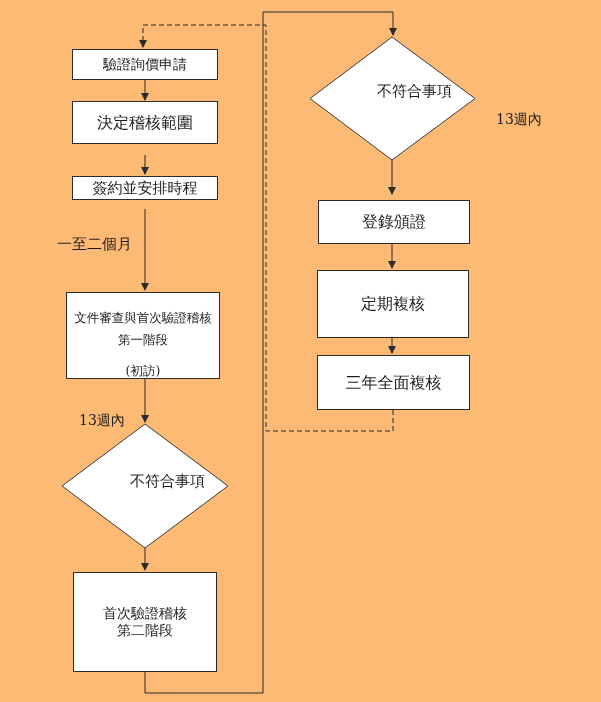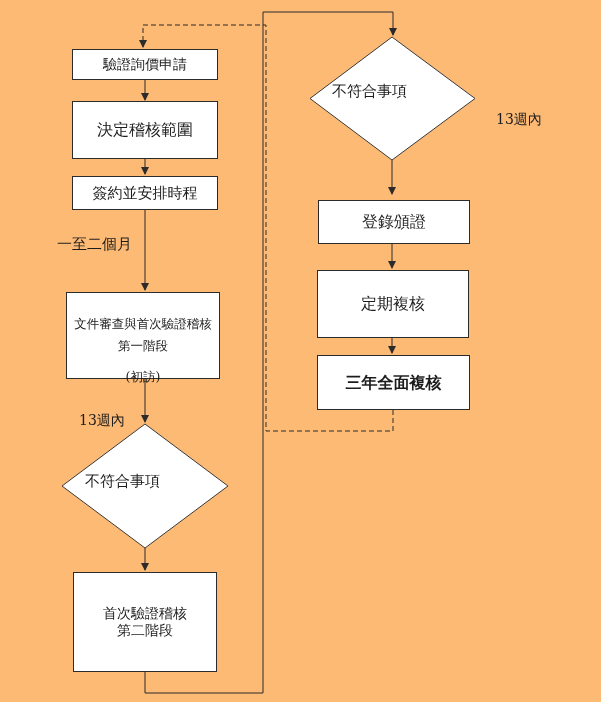--- a/index.html
+++ b/index.html
@@ -34,21 +34,21 @@
     justify-content: center;
     text-align: center;
     line-height: 1.25;
   }
   .floating-label {
     position: absolute;
     white-space: nowrap;
   }
   .diamond-label {
     position: absolute;
-    text-align: left;
+    text-align: right;
     white-space: nowrap;
   }
 </style>
 </head>
 <body>
 
 <div class="canvas">
 
   <svg class="connectors" viewBox="0 0 601 702" xmlns="http://www.w3.org/2000/svg">
     <defs>
@@ -72,48 +72,48 @@
     <polyline points="393,410 393,431 266,431 266,25 143,25 143,47" fill="none" stroke="#2b2b2b" stroke-width="1" stroke-dasharray="5,3" marker-end="url(#arrow)"></polyline>
 
     <polygon points="145,424 228,486 145,548 62,486" fill="#ffffff" stroke="#3a3a3a" stroke-width="1"></polygon>
     <polygon points="392,37 475,98.5 392,160 310,98.5" fill="#ffffff" stroke="#3a3a3a" stroke-width="1"></polygon>
   </svg>
 
   <div class="node" style="left:72px; top:49px; width:146px; height:31px; font-size:14px;">
     <span>驗證詢價申請</span>
   </div>
 
-  <div class="node" style="left:72px; top:101px; width:146px; height:58px; font-size:16px;">
+  <div class="node" style="left:72px; top:101px; width:146px; height:43px; font-size:16px;">
     <span>決定稽核範圍</span>
   </div>
 
-  <div class="node" style="left:72px; top:176px; width:146px; height:34px; font-size:15px;">
+  <div class="node" style="left:72px; top:176px; width:146px; height:24px; font-size:15px;">
     <span>簽約並安排時程</span>
   </div>
 
-  <div class="node" style="left:66px; top:292px; width:154px; height:87px; font-size:12.5px; justify-content:flex-start; padding-top:20px;align-items:center;">
+  <div class="node" style="left:66px; top:292px; width:154px; height:87px; font-size:12.5px; justify-content:flex-start; padding-top:14px;align-items:center;">
     <span style="display:block; line-height:22px;">文件審查與首次驗證稽核</span>
     <span style="display:block; line-height:22px;">第一階段</span>
     <span style="display:block; line-height:22px; margin-top:9px;">(初訪)</span>
   </div>
 
   <div class="node" style="left:73px; top:572px; width:144px; height:100px; font-size:14px; justify-content:center;">
     <span>首次驗證稽核</span>
     <span>第二階段</span>
   </div>
 
   <div class="node" style="left:318px; top:200px; width:152px; height:44px; font-size:16px;">
     <span>登錄頒證</span>
   </div>
 
   <div class="node" style="left:317px; top:270px; width:152px; height:68px; font-size:16px;">
     <span>定期複核</span>
   </div>
 
-  <div class="node" style="left:317px; top:355px; width:153px; height:55px; font-size:16px;font-weight:bold;">
+  <div class="node" style="left:317px; top:355px; width:153px; height:55px; font-size:16px;">
     <span>三年全面複核</span>
   </div>
 
   <div class="diamond-label" style="left:85px; top:472px; width:120px; font-size:15px;">
     <span>不符合事項</span>
   </div>
 
   <div class="diamond-label" style="left:332px; top:82px; width:120px; font-size:15px;">
     <span>不符合事項</span>
   </div>

